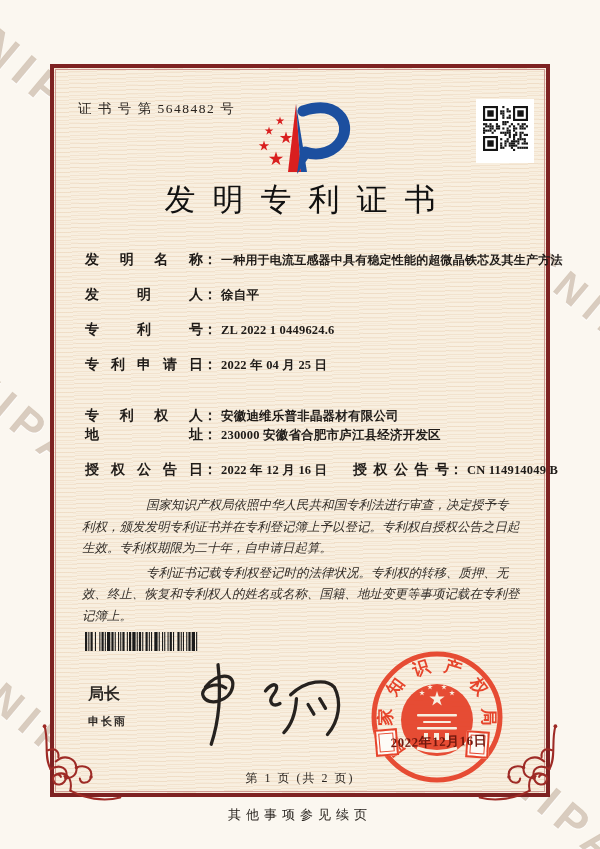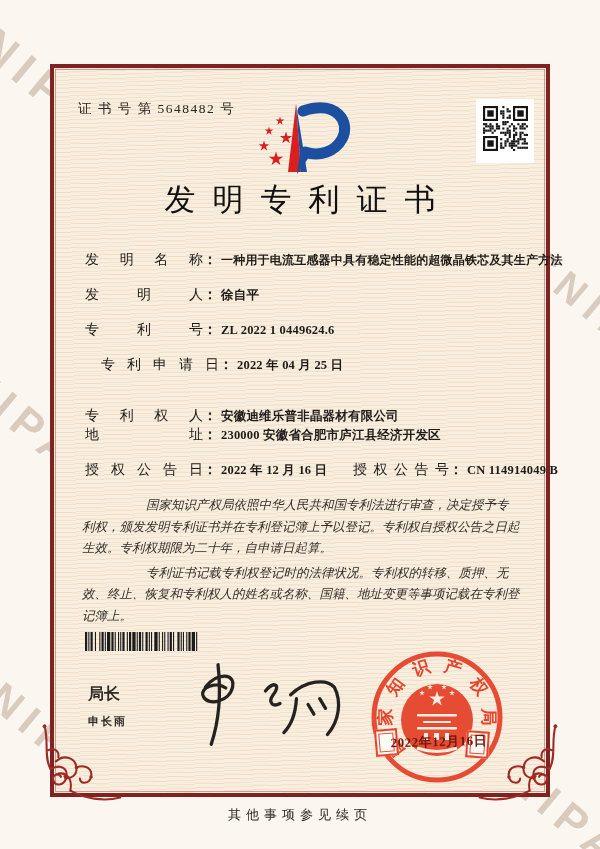--- a/index.html
+++ b/index.html
@@ -33,21 +33,21 @@
   
   .cert-no{position:absolute;left:78px;top:100px;font-size:13.5px;letter-spacing:1.5px;color:#2a2520;}
   .logo{position:absolute;left:243px;top:96px;}
   .qr-pad{position:absolute;left:476px;top:99px;width:58px;height:64px;background:#ffffff;}
   .qr-pad svg{position:absolute;left:7px;top:7px;}
   .title{position:absolute;left:0;top:179px;width:600px;text-align:center;font-size:31px;font-weight:normal;
          letter-spacing:17px;text-indent:17px;color:#111;}
 
   
   .row{position:absolute;left:85px;width:470px;height:22px;white-space:nowrap;}
-  .flabel{display:inline-block;width:118px;font-size:14px;font-weight:normal;text-align:justify;text-align-last:justify;vertical-align:bottom;}
+  .flabel{display:inline-block;width:118px;font-size:14px;font-weight:bold;text-align:justify;text-align-last:justify;vertical-align:bottom;}
   .fcolon{font-size:14px;font-weight:bold;}
   .fvalue{font-size:12.5px;font-weight:bold;letter-spacing:0.2px;}
   .pair2{position:absolute;left:268px;top:0;}
   .pair2 .flabel{width:96px;}
 
   
   .legal{position:absolute;left:79px;top:492px;width:444px;font-size:12.5px;line-height:21.5px;
          font-style:italic;color:#332e29;font-weight:500;}
   .legal p{margin:3px;text-indent:64px;}
 
@@ -256,21 +256,21 @@
       <span class="fvalue" style="font-size:12px;">一种用于电流互感器中具有稳定性能的超微晶铁芯及其生产方法</span>
     </div>
     <div class="row" style="top:285px;">
       <span class="flabel">发明人</span><span class="fcolon">：</span>
       <span class="fvalue">徐自平</span>
     </div>
     <div class="row" style="top:320px;">
       <span class="flabel">专利号</span><span class="fcolon">：</span>
       <span class="fvalue">ZL 2022 1 0449624.6</span>
     </div>
-    <div class="row" style="top:355px;margin-left:16px;">
+    <div class="row" style="top:355px;">
       <span class="flabel">专利申请日</span><span class="fcolon">：</span>
       <span class="fvalue">2022 年 04 月 25 日</span>
     </div>
     <div class="row" style="top:390px;margin-top:16px;">
       <span class="flabel">专利权人</span><span class="fcolon">：</span>
       <span class="fvalue">安徽迪维乐普非晶器材有限公司</span>
     </div>
     <div class="row" style="top:425px;">
       <span class="flabel">地址</span><span class="fcolon">：</span>
       <span class="fvalue">230000 安徽省合肥市庐江县经济开发区</span>
@@ -370,20 +370,21 @@
         <span style="transform:rotate(-18deg) translateY(-52px);">识</span>
         <span style="transform:rotate(18deg) translateY(-52px);">产</span>
         <span style="transform:rotate(54deg) translateY(-52px);">权</span>
         <span style="transform:rotate(90deg) translateY(-52px);">局</span>
       </div>
       <div class="ribbon l"></div>
       <div class="ribbon r"></div>
       <div class="seal-date">2022年12月16日</div>
     </div>
 
+    <div class="page-info">第 1 页 (共 2 页)</div>
     <div class="continuation">其他事项参见续页</div>
 
     <svg class="flourish-bl" width="86" height="80" viewBox="0 0 100 92">
       <g fill="none" stroke="#9e2b26" stroke-width="2.4" stroke-linecap="round">
         <path d="M10,2 C15,20 9,38 17,52"></path>
         <path d="M98,85 C78,90 56,86 40,77"></path>
         <path d="M17,52 C29,45 38,52 35,62 C33,71 22,73 20,64 C19,58 27,56 29,61"></path>
         <path d="M40,77 C43,62 34,54 24,58"></path>
         <path d="M23,43 C33,34 46,39 47,50 C48,59 40,65 33,60"></path>
         <path d="M47,50 C58,46 66,52 64,61 C62,69 52,70 51,63"></path>

